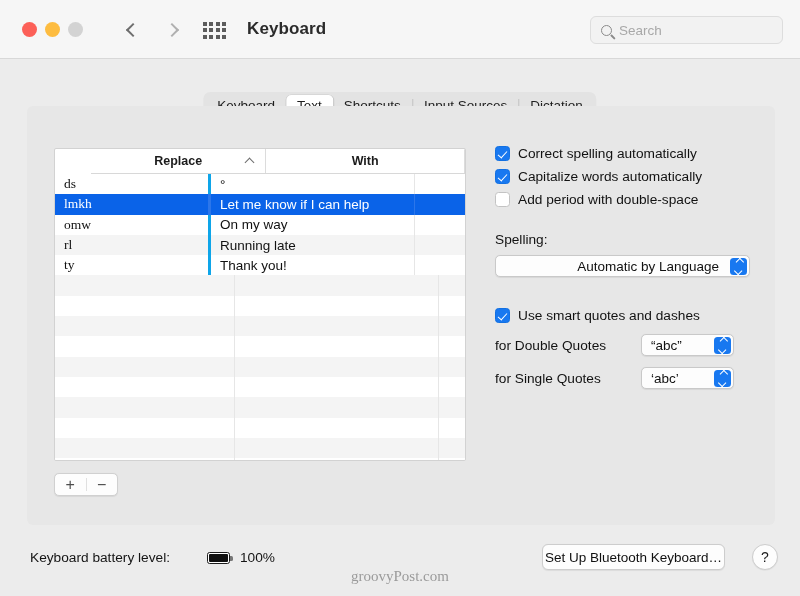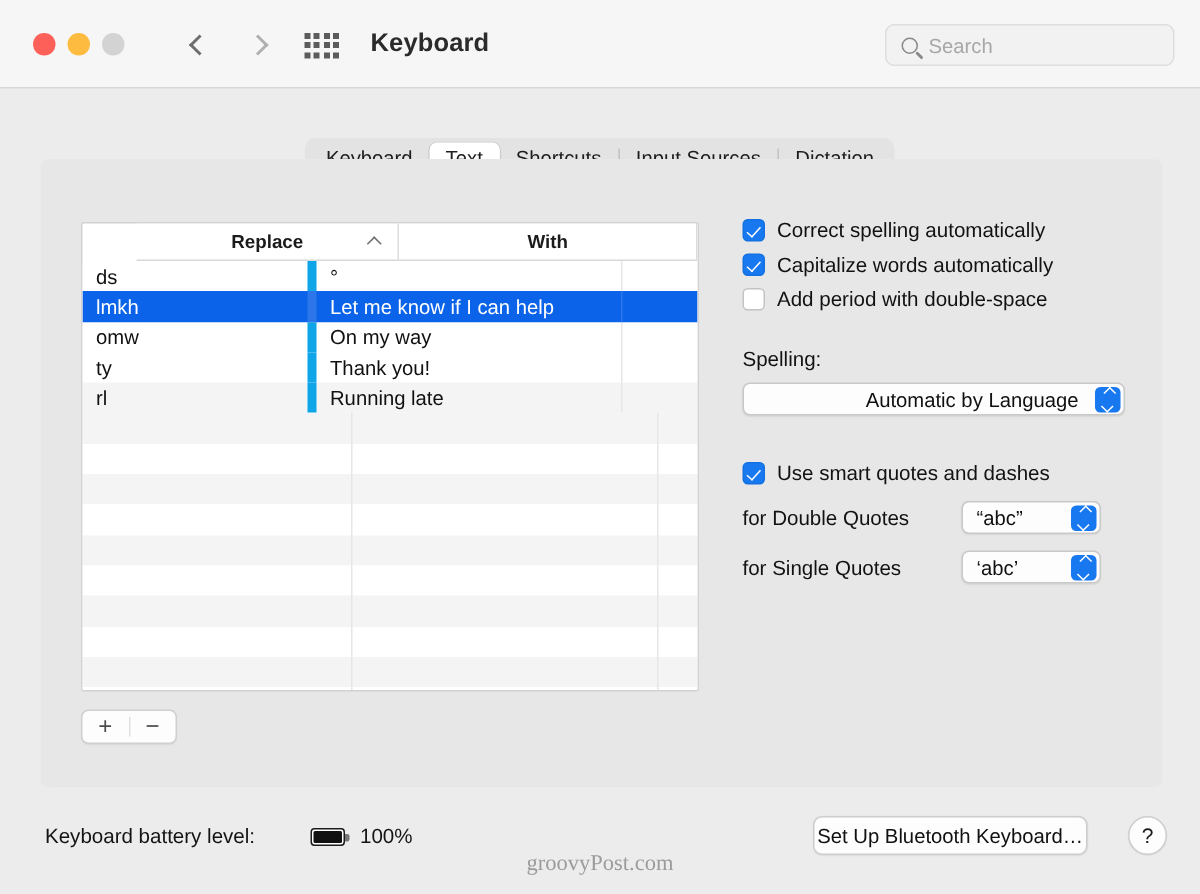--- a/index.html
+++ b/index.html
@@ -153,21 +153,21 @@
     display: flex;
     height: 20.3px;
     font-size: 13.5px;
     color: #111;
     align-items: center;
   }
   .row.odd  { background: #ffffff; }
   .row.even { background: #f4f4f4; }
   .row.selected { background: #0a63e8; color: #ffffff; justify-content: flex-end; }
   .cell { height: 100%; display: flex; align-items: center; }
-  .cell.c1 { width: 156px; padding-left: 9px; border-right: 6px solid #0ea5e9; }
+  .cell.c1 { width: 156px; padding-left: 9px; border-right: 3px solid #0ea5e9; font-family: Liberation Serif, serif; }
   .cell.c2 { width: 204px; padding-left: 9px; border-right: 1px solid #e6e6e6; }
   .cell.c3 { flex: 1; }
   .row.selected .cell.c1, .row.selected .cell.c2 { border-right-color: #2c76ea; }
   .filler { display: flex; height: 20.3px; }
   .filler.odd  { background: #ffffff; }
   .filler.even { background: #f4f4f4; }
   .filler .c1 { width: 180px; border-right: 1px solid #e6e6e6; }
   .filler .c2 { width: 204px; border-right: 1px solid #e6e6e6; }
   .filler .c3 { flex: 1; }
 
@@ -374,28 +374,28 @@
         <div class="row selected">
           <div class="cell c1">lmkh</div>
           <div class="cell c2">Let me know if I can help</div>
           <div class="cell c3"></div>
         </div>
         <div class="row odd">
           <div class="cell c1">omw</div>
           <div class="cell c2">On my way</div>
           <div class="cell c3"></div>
         </div>
+        <div class="row even">
+          <div class="cell c1">rl</div>
+          <div class="cell c2">Running late</div>
+          <div class="cell c3"></div>
+        </div>
         <div class="row odd">
           <div class="cell c1">ty</div>
           <div class="cell c2">Thank you!</div>
-          <div class="cell c3"></div>
-        </div>
-        <div class="row even">
-          <div class="cell c1">rl</div>
-          <div class="cell c2">Running late</div>
           <div class="cell c3"></div>
         </div>
 
         <div class="filler even">
             <div class="c1"></div>
             <div class="c2"></div>
             <div class="c3"></div>
           </div>
         <div class="filler odd">
             <div class="c1"></div>

